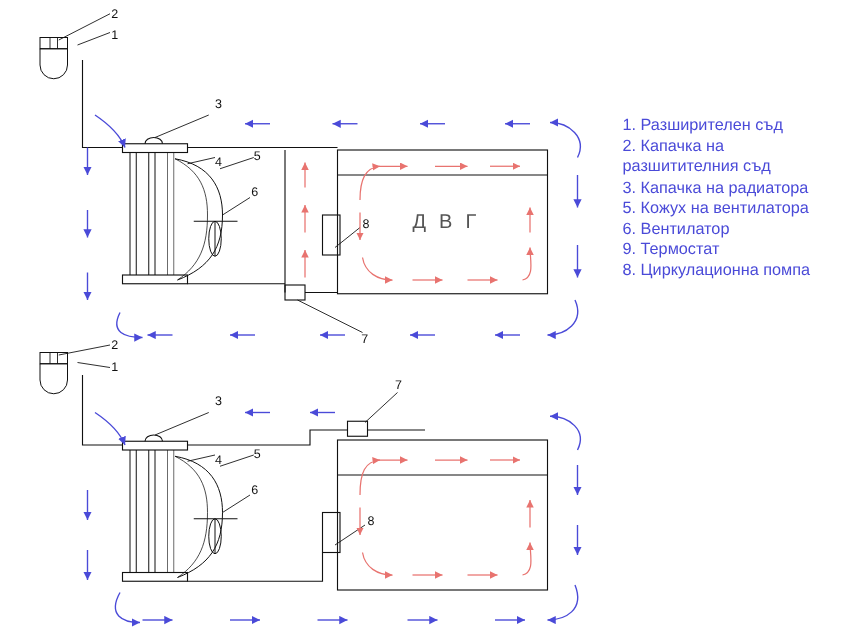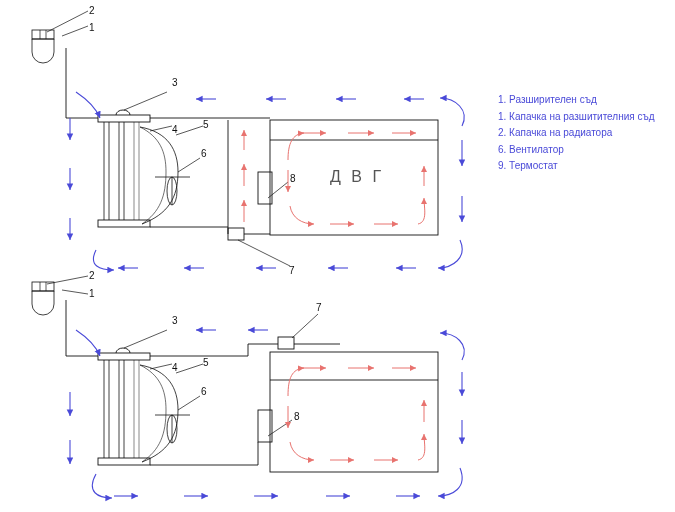--- a/index.html
+++ b/index.html
@@ -25,21 +25,21 @@
     left: 0; top: 0;
     width: 675px;
     height: 512px;
   }
   .legend {
     position: absolute;
     left: 498px;
     top: 92px;
     width: 175px;
     color: #4a4ad8;
-    font-size: 10px;
+    font-size: 13px;
     line-height: 16.5px;
   }
   .legend-item {
     white-space: normal;
   }
   .num-label {
     font-size: 10px;
     fill: #111111;
     font-family: "Liberation Sans", sans-serif;
   }
@@ -263,19 +263,21 @@
         <line x1="330" y1="460" x2="354" y2="460" marker-end="url(#arrRed)"></line>
         <line x1="374" y1="460" x2="398" y2="460" marker-end="url(#arrRed)"></line>
         <path d="M418,460 C428,458 424,444 424,434" marker-end="url(#arrRed)"></path>
         <line x1="424" y1="422" x2="424" y2="400" marker-end="url(#arrRed)"></line>
       </g>
     </g>
   </svg>
 
   <div class="legend">
     <div class="legend-item">1. Разширителен съд</div>
-    <div class="legend-item">1. Капачка на разшитителния съд</div>
-    <div class="legend-item">2. Капачка на радиатора</div>
+    <div class="legend-item">2. Капачка на разшитителния съд</div>
+    <div class="legend-item">3. Капачка на радиатора</div>
+    <div class="legend-item">5. Кожух на вентилатора</div>
     <div class="legend-item">6. Вентилатор</div>
     <div class="legend-item">9. Термостат</div>
+    <div class="legend-item">8. Циркулационна помпа</div>
   </div>
 
 </div>
 
 </body></html>

